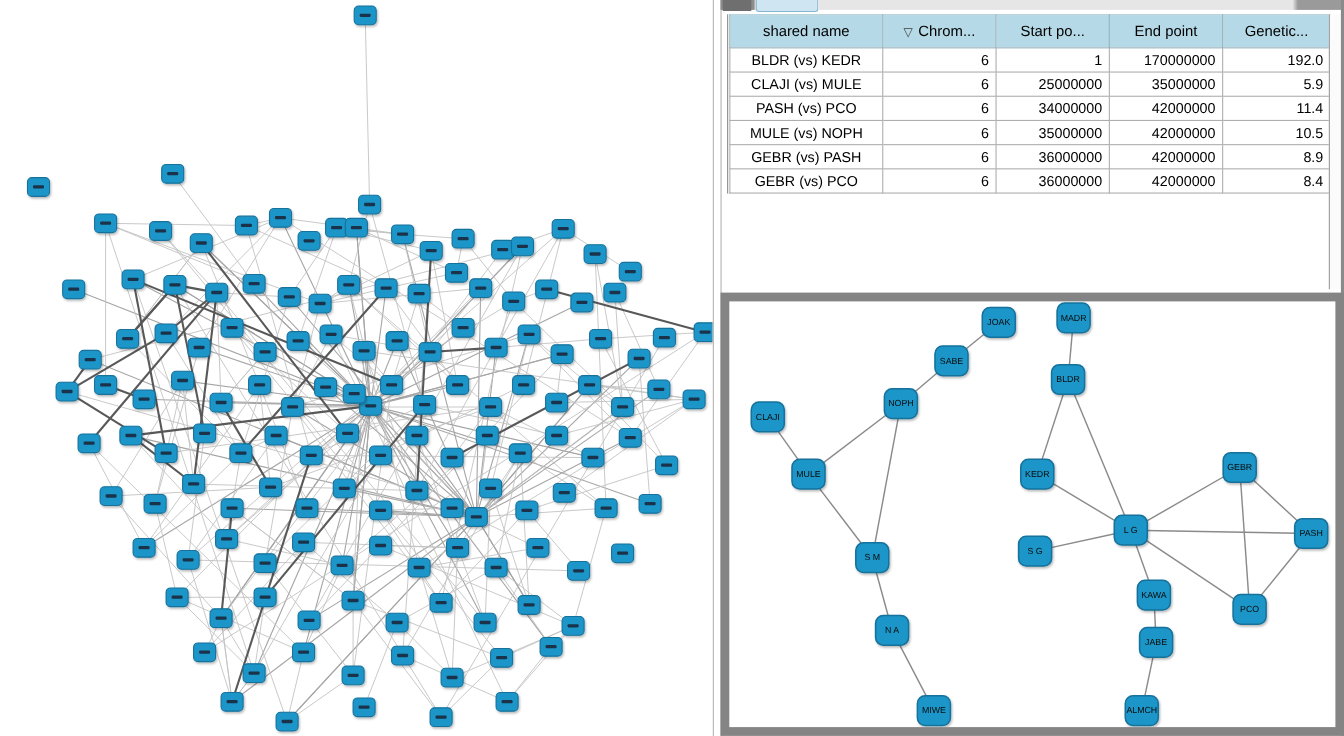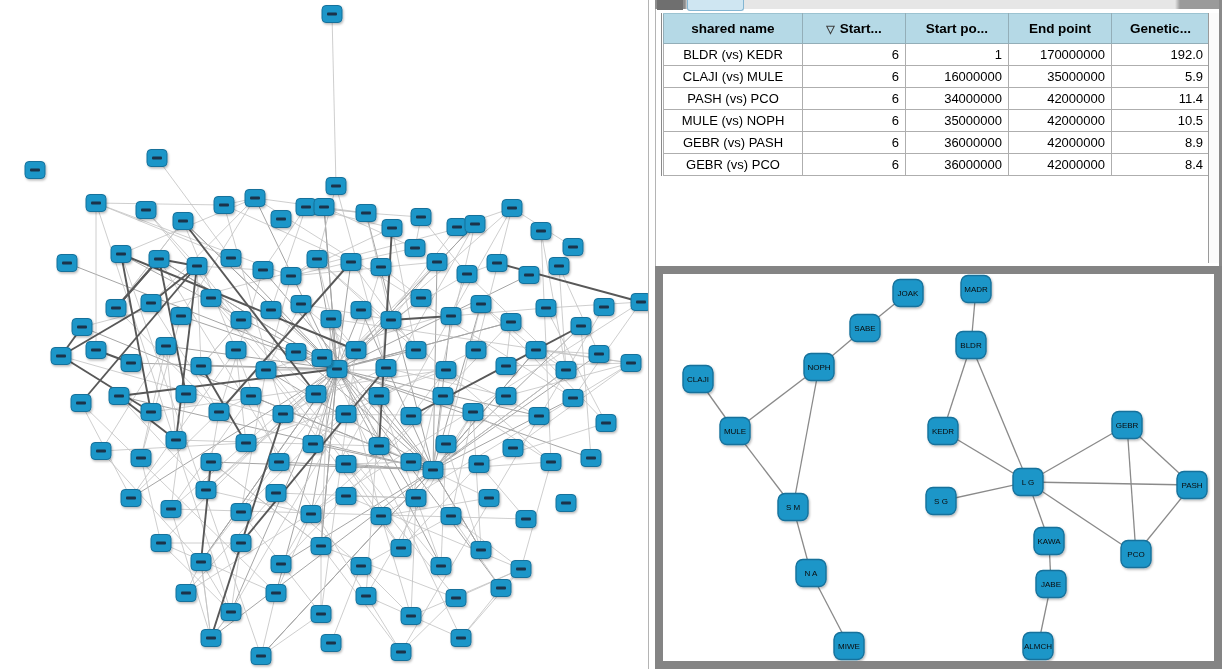--- a/index.html
+++ b/index.html
@@ -15,21 +15,21 @@
   .topband{position:absolute;left:655px;top:0;width:567px;height:9px;
            background:linear-gradient(to right,#8c8c8c 0px,#8c8c8c 30px,#d8d8d8 32px,#e6e6e6 90px,#e6e6e6 520px,#9a9a9a 525px);}
   .frag-dark{position:absolute;left:657px;top:0;width:26px;height:10px;background:#6f6f6f;}
   .frag-blue{position:absolute;left:687px;top:0;width:55px;height:10px;background:#cfe6f2;
              border:1px solid #84b6d2;border-top:none;border-radius:0 0 3px 3px;}
   
   .table-wrap{position:absolute;left:661px;top:13px;border-left:1px solid #8a8a8a;padding-left:1px;background:#fff;}
   table.attr{border-collapse:collapse;table-layout:fixed;width:546px;background:#ffffff;
              border:1px solid #7a7a7a;}
   table.attr th{height:29px;background:#b5d9e6;border:1px solid #93aeb8;border-top:1px solid #9cc3d1;
-                font-size:13.5px;font-weight:700;color:#000;text-align:center;padding:0 4px;
+                font-size:13.5px;font-weight:400;color:#000;text-align:center;padding:0 4px;
                 overflow:hidden;white-space:nowrap;}
   table.attr td{height:21px;border:1px solid #aeaeae;font-size:13px;color:#000;
                 padding:0 6px;overflow:hidden;white-space:nowrap;background:#fff;}
   table.attr td.num{text-align:right;}
   table.attr td.txt{text-align:center;}
   .filter-glyph{color:#3c3c3c;font-size:11px;margin-right:5px;}
   
   .vscroll{position:absolute;left:1208px;top:13px;width:11px;height:250px;background:#fbfbfb;
            border-left:1px solid #9a9a9a;}
   .right-edge{position:absolute;left:1219px;top:0;width:3px;height:669px;background:#8a8a8a;}
@@ -951,38 +951,38 @@
       <colgroup>
         <col style="width:139px">
           <col style="width:103px">
           <col style="width:103px">
         <col style="width:103px">
           <col style="width:98px">
       </colgroup>
       <thead>
           <tr id="attr-head">
             <th><span>shared name</span></th>
-            <th><span class="filter-glyph">▽</span><span>Start...</span></th>
+            <th><span class="filter-glyph">▽</span><span>Chrom...</span></th>
             <th><span>Start po...</span></th>
             <th><span>End point</span></th>
             <th><span>Genetic...</span></th>
           </tr>
         </thead>
       <tbody id="attr-body">
           <tr>
             <td class="txt">BLDR (vs) KEDR</td>
             <td class="num">6</td>
             <td class="num">1</td>
             <td class="num">170000000</td>
             <td class="num">192.0</td>
           </tr>
           <tr>
             <td class="txt">CLAJI (vs) MULE</td>
             <td class="num">6</td>
-            <td class="num">16000000</td>
+            <td class="num">25000000</td>
             <td class="num">35000000</td>
             <td class="num">5.9</td>
           </tr>
           <tr>
             <td class="txt">PASH (vs) PCO</td>
             <td class="num">6</td>
             <td class="num">34000000</td>
             <td class="num">42000000</td>
             <td class="num">11.4</td>
           </tr>

